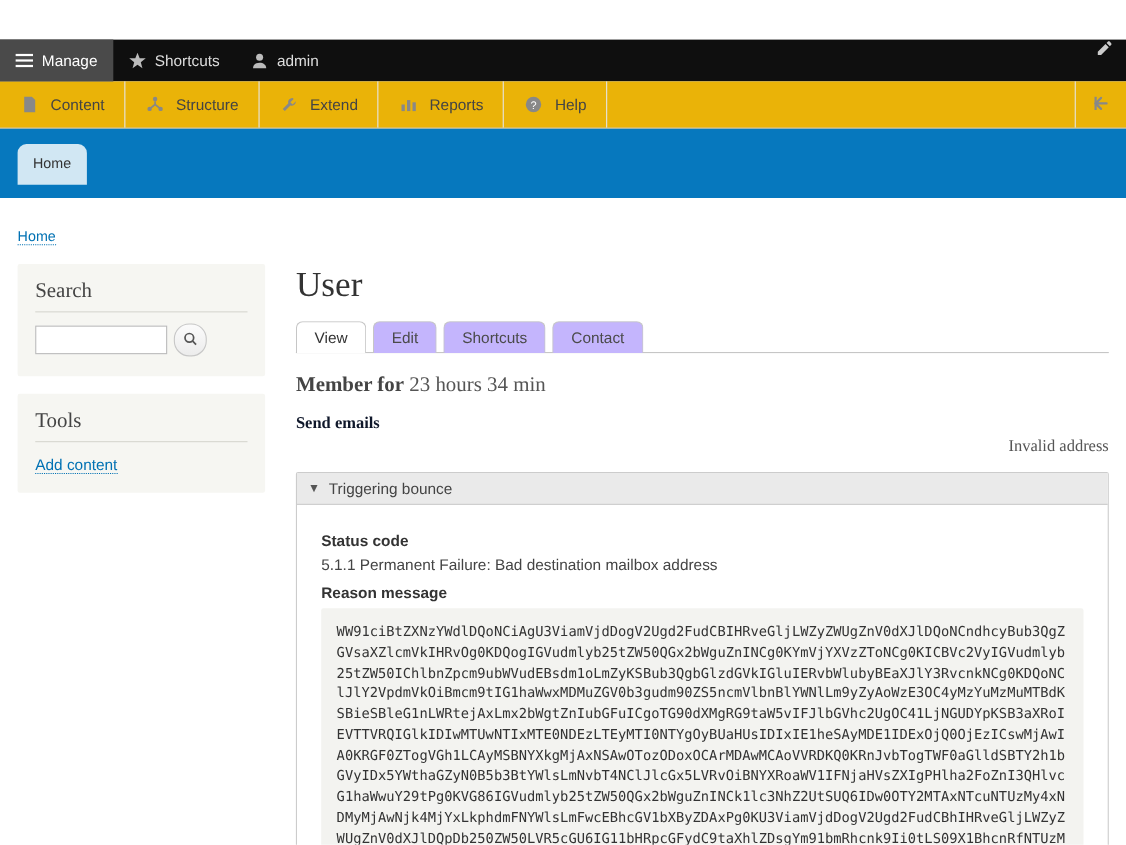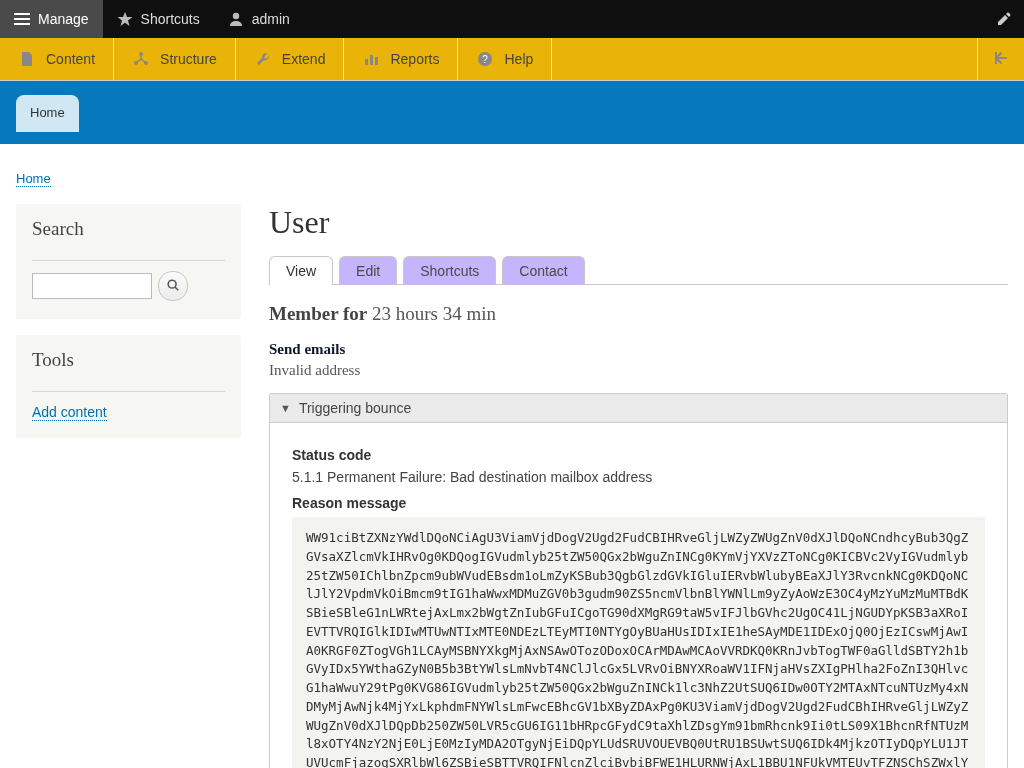--- a/index.html
+++ b/index.html
@@ -1,18 +1,18 @@
 <!DOCTYPE html>
 <html><head>
 <meta charset="utf-8">
 <style>
   html, body { margin:0; padding:0; font-family: "Helvetica Neue", Helvetica, Arial, sans-serif; font-size:14px; color:#333; background:#fff; }
   body { width:1024px; height:768px; overflow:hidden; }
   a { color:#0071b3; text-decoration:none; }
-  .toolbar-top { background:#0f0f0f; height:38px; display:flex; align-items:center; justify-content:space-between; color:#fff; }
+  .toolbar-top { background:#0f0f0f; height:38px; display:flex; align-items:flex-start; justify-content:space-between; color:#fff;margin-top:36px; }
   .toolbar-top-left { display:flex; align-items:stretch; height:100%; }
   .tb-item { display:flex; align-items:center; padding:0 14px; gap:8px; color:#ddd; height:100%; }
   .tb-item.active { background:#4a4a4a; color:#fff; }
   .tb-item .icon svg { width:16px; height:16px; display:block; }
   .toolbar-top-right { padding-right:12px; }
   .toolbar-top-right .icon svg { width:16px; height:16px; display:block; fill:#ccc; }
 
   .toolbar-second { background:#eab308; border-bottom:1px solid #d0d0d0; height:42px; display:flex; align-items:stretch; }
   .ts-item { display:flex; align-items:center; gap:10px; padding:0 18px; border-right:1px solid #e5e5e5; color:#444; }
   .ts-item .icon svg { width:18px; height:18px; display:block; fill:#888; }
@@ -23,39 +23,39 @@
   .blue-bar { background:#0678be; height:63px; position:relative; }
   .home-tab { position:absolute; left:16px; top:14px; background:#d1e7f3; color:#333; border-radius:8px 8px 0 0; padding:10px 14px 12px; font-size:13px; }
 
   .page-wrap { padding:20px 16px 0 16px; display:block; }
   .breadcrumb { margin:6px 0 18px 0; }
   .breadcrumb a { color:#0071b3; border-bottom:1px dotted #0071b3; font-size:13px; }
 
   .columns { display:flex; gap:28px; align-items:flex-start; }
   .sidebar { width:225px; flex:0 0 225px; }
   .block { background:#f6f6f2; border:none; border-radius:2px; padding:14px 16px 18px; margin-bottom:16px; }
-  .block h2 { margin:0 0 6px 0; font-family: Georgia, "Times New Roman", serif; font-weight:normal; font-size:19px; color:#444; border-bottom:1px solid #d8d8d0; padding-bottom:20px; }
+  .block h2 { margin:0 0 6px 0; font-family: Georgia, "Times New Roman", serif; font-weight:normal; font-size:19px; color:#444; border-bottom:1px solid #d8d8d0; padding-bottom:7px; }
   .search-row { display:flex; gap:6px; margin-top:10px; align-items:center; }
   .search-row input { width:110px; border:1px solid #bbb; height:22px; padding:1px 4px; background:#fff; }
   .search-btn { width:28px; height:28px; border:1px solid #c7c7c7; border-radius:14px; background:linear-gradient(#fbfbfb,#ececec); display:flex; align-items:center; justify-content:center; }
   .search-btn svg { width:14px; height:14px; fill:#555; }
   .tools-link { margin-top:12px; }
   .tools-link a { color:#0071b3; border-bottom:1px dotted #0071b3; font-size:14px; }
 
   .main { flex:1; min-width:0; }
   .main h1 { font-family: Georgia, "Times New Roman", serif; font-weight:normal; font-size:32px; margin:0 0 14px; color:#333; }
 
   .tabs { display:flex; gap:6px; border-bottom:1px solid #c6c6c6; }
   .tab { background:#c4b5fd; border:1px solid #c6c6c6; border-bottom:none; border-radius:6px 6px 0 0; padding:6px 16px; color:#4a4a4a; font-size:14px; position:relative; top:1px; }
   .tab.active { background:#fff; color:#333; box-shadow:none; }
 
   .member-line { margin:18px 0 16px; font-family: Georgia, "Times New Roman", serif; font-size:19px; color:#555; }
   .member-line b { font-weight:bold; color:#444; }
   .section-h3 { font-family: Georgia, "Times New Roman", serif; font-size:15px; font-weight:bold; color:#0f172a; margin:6px 0 4px; }
-  .section-p { font-family: Georgia, "Times New Roman", serif; font-size:15px; color:#555; margin:0 0 14px; }
+  .section-p { font-family: Georgia, "Times New Roman", serif; font-size:15px; color:#555; margin:0 0 14px;text-align:right; }
 
   .details-box { border:1px solid #ccc; border-radius:2px; }
   .details-summary { background:#eaeaea; padding:6px 10px; font-size:14px; color:#444; display:flex; align-items:center; gap:8px; border-bottom:1px solid #ccc; }
   .details-summary .tri { font-size:11px; color:#555; }
   .details-body { padding:14px 22px 20px; }
   .details-body h4 { font-family:"Helvetica Neue", Arial, sans-serif; font-weight:bold; font-size:14px; margin:10px 0 6px; color:#333; }
   .details-body .val { font-size:14px; color:#444; margin:0 0 10px; }
   .codebox { background:#f3f3f0; border-radius:2px; padding:12px 14px; font-family: Menlo, Consolas, monospace; font-size:12.5px; line-height:1.5; color:#333; white-space:pre-wrap; word-break:break-all; }
 </style>
 </head>

